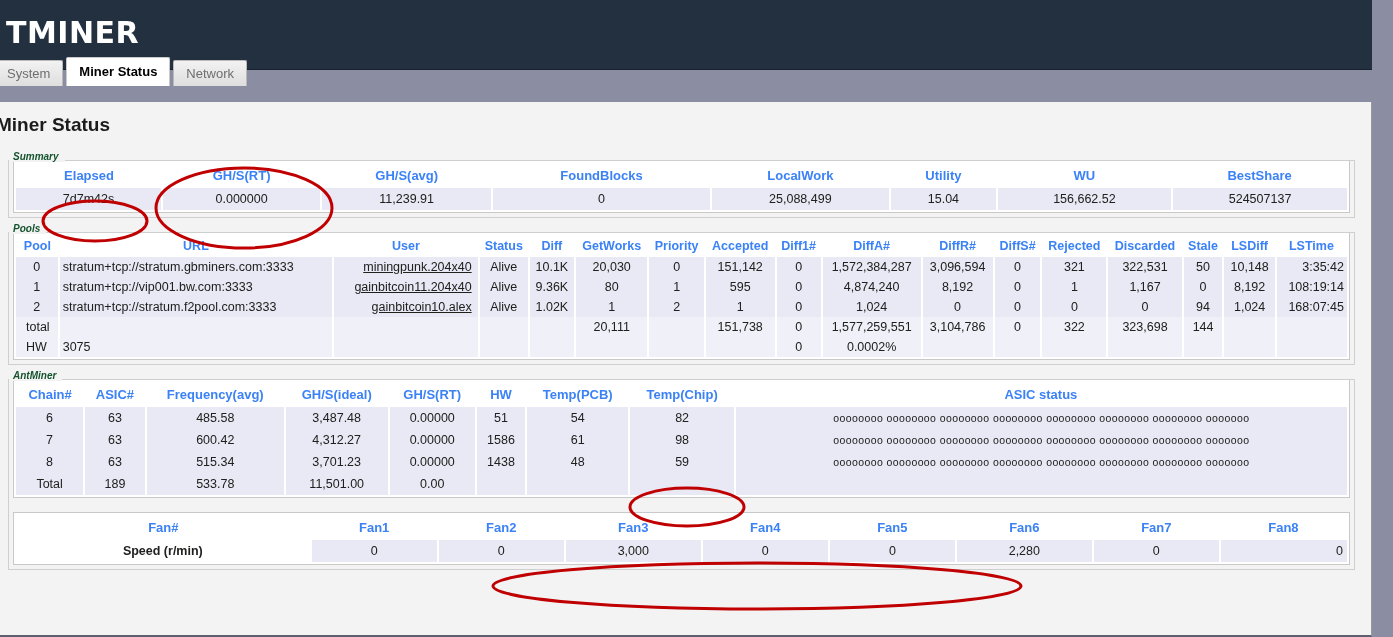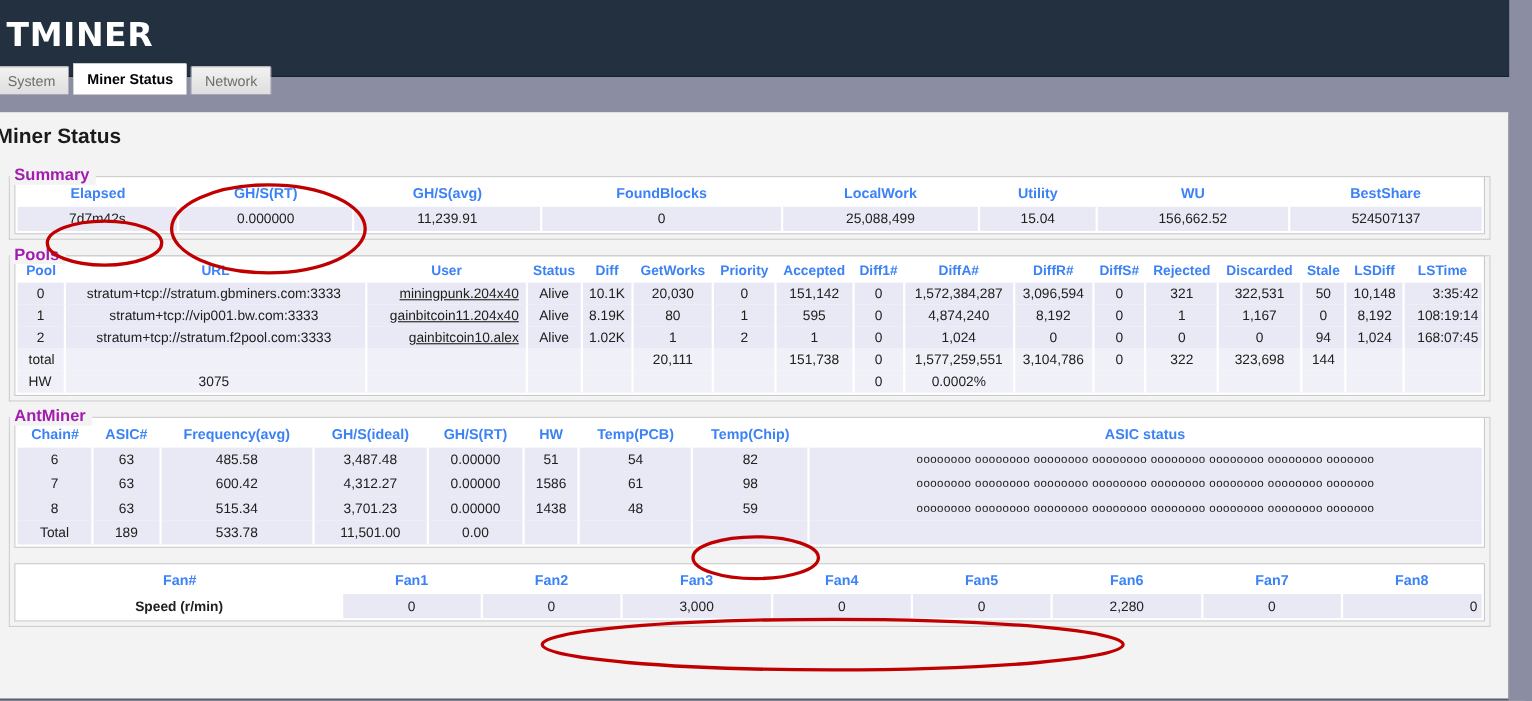--- a/index.html
+++ b/index.html
@@ -94,25 +94,26 @@
   .group {
     position:relative;
     margin:0 16px 8px 8px;
     border:1px solid #cfcfcf;
     border-top:none;
     padding:0;
   }
   .group > .legend {
     position:absolute;
     top:-9px; left:0;
-    font-size:15px;
-    font-weight:bold;
-    color:#a21caf;
+    font-size:10px;
+    font-weight:bold;
+    color:#14532d;
     background:#f3f3f3;
     padding:0 6px 0 4px;
+    font-style:italic;
   }
   .group > .legend-line {
     position:absolute;
     top:0; left:0; right:0;
     border-top:1px solid #cfcfcf;
   }
   .group-body {
     margin:14px 4px 4px 4px;
     background:#ffffff;
     border:1px solid #c9c9c9;
@@ -143,21 +144,21 @@
   table.grid td:last-child { border-right:none;text-align:right; }
   table.grid tr.plain td { background:#f0f0f8; }
 
   
   #summary-table th, #summary-table td { text-align:center; }
 
   
   #pools-table { font-size:12.5px; }
   #pools-table th { padding:4px 3px; font-size:12.5px; }
   #pools-table td { padding:3px 3px; }
-  #pools-table td.url { text-align:center; padding-right:6px; }
+  #pools-table td.url { text-align:left; padding-right:6px; }
   #pools-table td.user { text-align:right; padding-right:6px;text-decoration:underline; }
   #pools-table td.lab { text-align:left; padding-left:10px; }
 
   
   #chain-table td.asic {
     font-family:Liberation Sans, sans-serif;
     font-size:10.5px;
     letter-spacing:0.4px;
     text-align:center;
   }
@@ -293,21 +294,21 @@
               <td>322,531</td>
               <td>50</td>
               <td>10,148</td>
               <td>3:35:42</td>
             </tr>
             <tr>
               <td>1</td>
               <td class="url">stratum+tcp://vip001.bw.com:3333</td>
               <td class="user">gainbitcoin11.204x40</td>
               <td>Alive</td>
-              <td>8.19K</td>
+              <td>9.36K</td>
               <td>80</td>
               <td>1</td>
               <td>595</td>
               <td>0</td>
               <td>4,874,240</td>
               <td>8,192</td>
               <td>0</td>
               <td>1</td>
               <td>1,167</td>
               <td>0</td>

